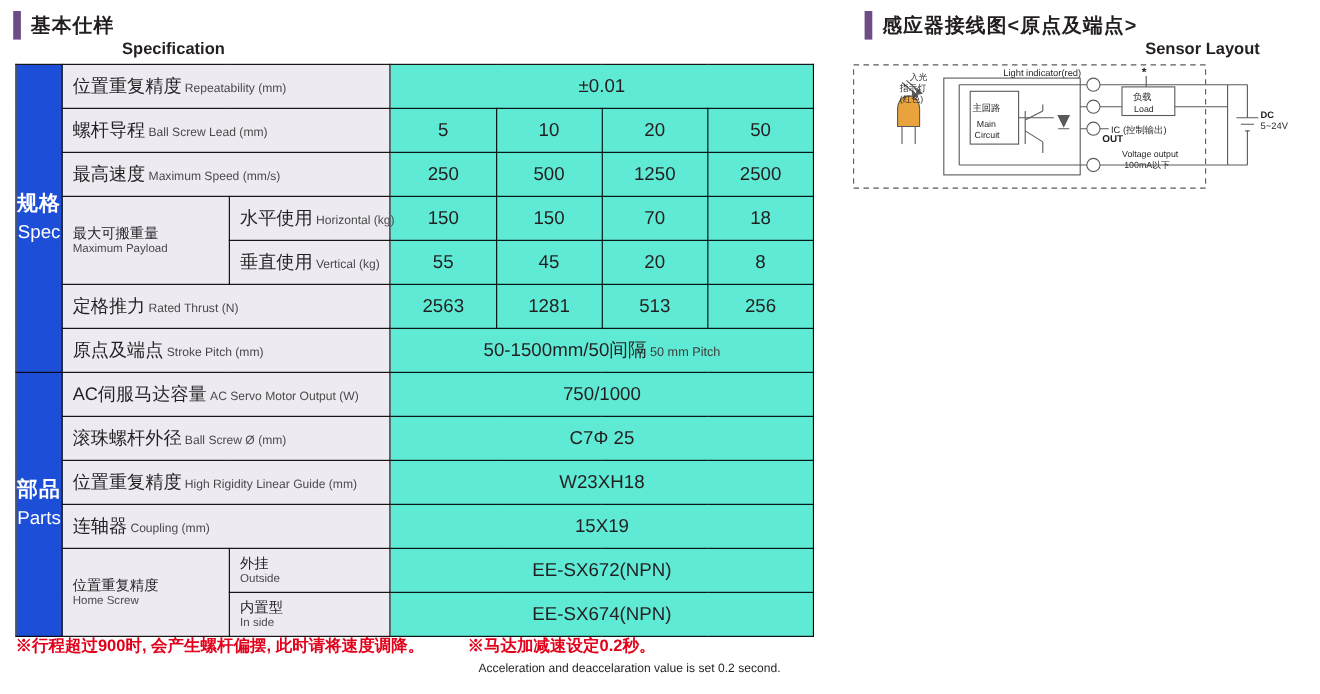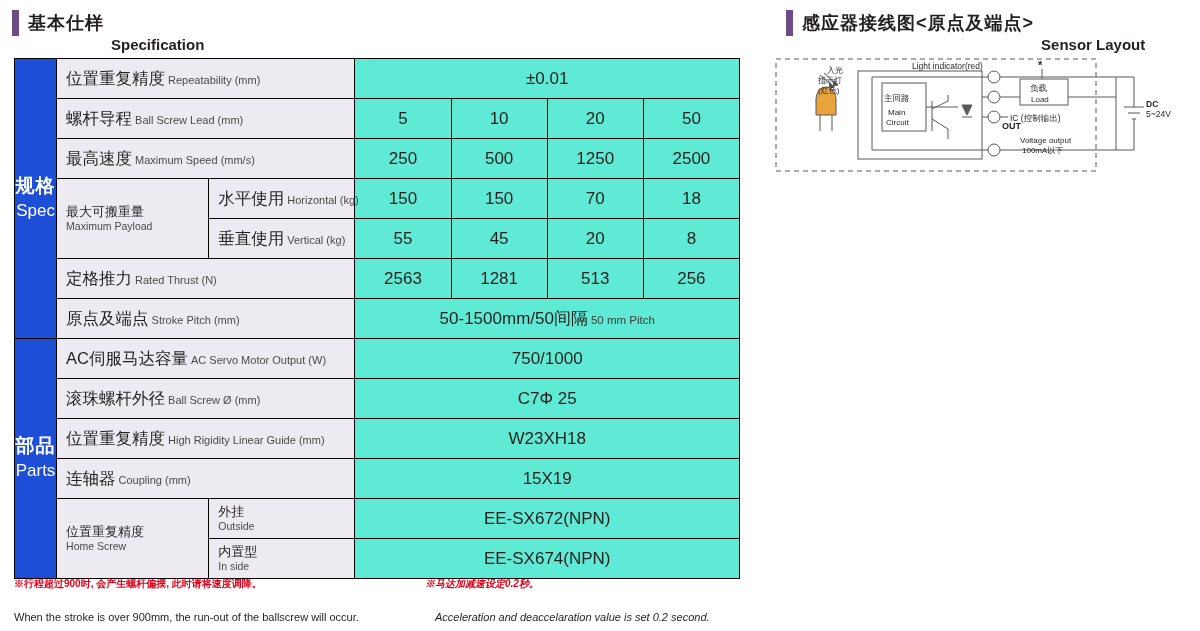--- a/index.html
+++ b/index.html
@@ -118,26 +118,26 @@
   
   .note {
     position: absolute;
     font-size: 11px;
     line-height: 1.45;
     color: #231f20;
   }
   .note .warn {
     color: #e2001a;
     font-weight: bold;
-    font-size: 10px;
+    font-size: 15px;
     display: block;
-    margin-bottom: 18px;
+    margin-bottom: 2px;
   }
   #note-left { left: 14px; top: 577px; width: 400px; }
-  #note-right { left: 425px; top: 577px; width: 330px; font-style: italic; }
+  #note-right { left: 425px; top: 577px; width: 330px; }
 
   
   #sensor-box {
     position: absolute;
     left: 772px;
     top: 55px;
     width: 416px;
     height: 122px;
   }
   #sensor-box svg { display: block; }
@@ -292,21 +292,21 @@
         <span class="cn">内置型</span>
         <span class="en">In side</span>
       </td>
       <td class="val" colspan="4">EE-SX674(NPN)</td>
     </tr>
   </tbody>
 </table>
 
 <div class="note" id="note-left">
   <span class="warn">※行程超过900时, 会产生螺杆偏摆, 此时请将速度调降。</span>
-  <span>When the stroke is over 900mm, the run-out of the ballscrew will occur.</span><br>
+  <br>
 </div>
 
 <div class="note" id="note-right">
   <span class="warn">※马达加减速设定0.2秒。</span>
   <span style="margin-left:10px;display:inline-block">Acceleration and deaccelaration value is set 0.2 second.</span>
 </div>
 
 <div id="sensor-box">
   <svg width="416" height="122" viewBox="0 0 416 122" xmlns="http://www.w3.org/2000/svg">
     <g stroke="#58595b" fill="none" stroke-width="1">

